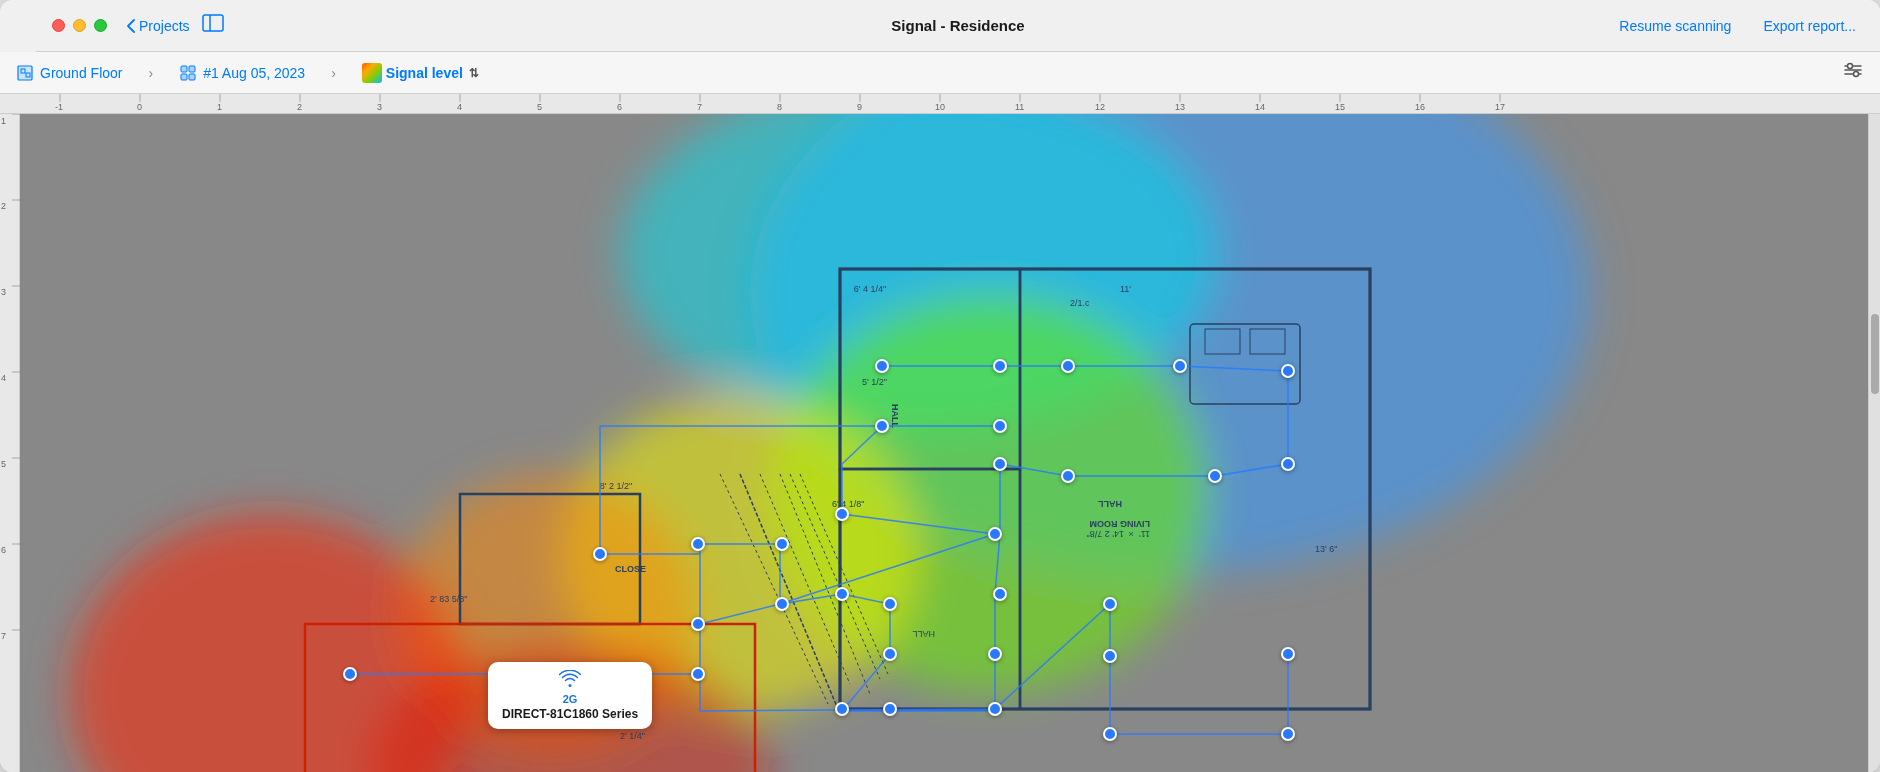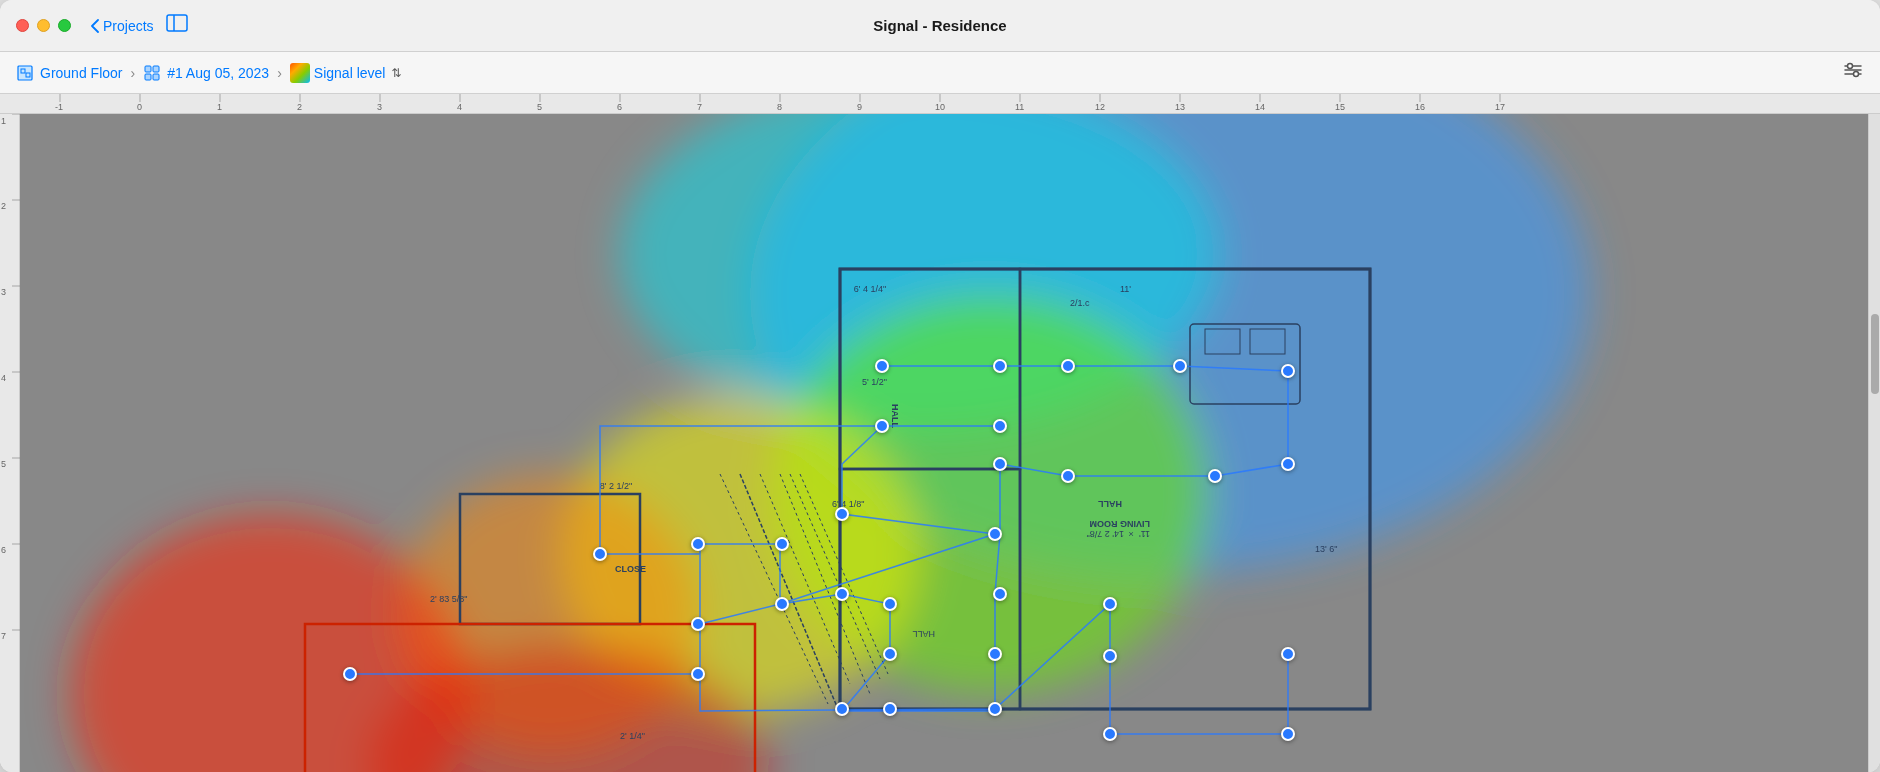--- a/index.html
+++ b/index.html
@@ -26,20 +26,21 @@
     
     .titlebar {
       height: 52px;
       background: #f0f0f0;
       display: flex;
       align-items: center;
       padding: 8px 16px;
       border-bottom: 1px solid #d0d0d0;
       flex-shrink: 0;
       position: relative;
+      margin-left: 36px;
     }
     .traffic-lights {
       display: flex;
       gap: 8px;
       align-items: center;
     }
     .traffic-light {
       width: 13px;
       height: 13px;
       border-radius: 50%;
@@ -95,21 +96,21 @@
     }
 
     
     .breadcrumb-bar {
       height: 42px;
       background: #f6f6f6;
       border-bottom: 1px solid #d0d0d0;
       display: flex;
       align-items: center;
       padding: 0 16px;
-      gap: 8px;
+      gap: 26px;
       flex-shrink: 0;
     }
     .breadcrumb-item {
       display: flex;
       align-items: center;
       gap: 6px;
       font-size: 14px;
       color: #007aff;
       cursor: pointer;
     }
@@ -122,20 +123,21 @@
       font-size: 12px;
     }
     .breadcrumb-separator {
       color: #888;
       font-size: 14px;
     }
     .breadcrumb-item.signal {
       display: flex;
       align-items: center;
       gap: 4px;
+      font-weight: bold;
     }
     .signal-icon-box {
       width: 20px;
       height: 20px;
       background: linear-gradient(135deg, #ff5500 0%, #ffaa00 30%, #88cc00 60%, #00bbff 100%);
       border-radius: 3px;
       display: inline-block;
     }
     .settings-icon-right {
       margin-left: auto;
@@ -252,20 +254,24 @@
       </svg>
       <span>Projects</span>
     </div>
     <div class="sidebar-toggle">
       <svg width="22" height="18" viewBox="0 0 22 18" fill="none">
         <rect x="1" y="1" width="20" height="16" rx="2" stroke="#007aff" stroke-width="1.5"></rect>
         <line x1="8" y1="1" x2="8" y2="17" stroke="#007aff" stroke-width="1.5"></line>
       </svg>
     </div>
     <div class="titlebar-center">Signal - Residence</div>
+    <div class="titlebar-right">
+      <button>Resume scanning</button>
+      <button>Export report...</button>
+    </div>
   </div>
 
   <div class="breadcrumb-bar">
     <div class="breadcrumb-item">
       <span class="bc-icon">
         <svg width="18" height="18" viewBox="0 0 18 18" fill="none">
           <rect x="2" y="2" width="14" height="14" rx="1" fill="#c8e6ff" stroke="#007aff" stroke-width="1.2"></rect>
           <rect x="5" y="5" width="4" height="4" fill="none" stroke="#007aff" stroke-width="1"></rect>
           <rect x="10" y="9" width="4" height="4" fill="none" stroke="#007aff" stroke-width="1"></rect>
         </svg>
@@ -514,20 +520,32 @@
       <div class="scan-point" style="left:1090px;top:542px;"></div>
       <div class="scan-point" style="left:870px;top:595px;"></div>
       <div class="scan-point" style="left:975px;top:595px;"></div>
       <div class="scan-point" style="left:822px;top:595px;"></div>
       <div class="scan-point" style="left:678px;top:560px;"></div>
       <div class="scan-point" style="left:330px;top:560px;"></div>
       <div class="scan-point" style="left:1090px;top:620px;"></div>
       <div class="scan-point" style="left:1268px;top:540px;"></div>
       <div class="scan-point" style="left:1268px;top:620px;"></div>
 
+      <div class="wifi-device-card" style="left:468px;top:548px;">
+        <div class="wifi-icon">
+          <svg width="22" height="18" viewBox="0 0 22 18" fill="none">
+            <path d="M11 14a1.5 1.5 0 1 1 0 3 1.5 1.5 0 0 1 0-3z" fill="#1a73e8"></path>
+            <path d="M6.5 10.5C7.9 9.1 9.4 8.4 11 8.4s3.1.7 4.5 2.1" stroke="#1a73e8" stroke-width="1.5" fill="none" stroke-linecap="round"></path>
+            <path d="M3.5 7.5C5.6 5.4 8.2 4.2 11 4.2s5.4 1.2 7.5 3.3" stroke="#1a73e8" stroke-width="1.5" fill="none" stroke-linecap="round"></path>
+            <path d="M0.5 4.5C3.3 1.7 6.9 0.2 11 0.2s7.7 1.5 10.5 4.3" stroke="#1a73e8" stroke-width="1.5" fill="none" stroke-linecap="round"></path>
+          </svg>
+        </div>
+        <div class="label-2g">2G</div>
+        <div class="device-name">DIRECT-81C1860 Series</div>
+      </div>
 
     </div>
 
     <div class="scrollbar-right">
       <div class="scrollbar-thumb"></div>
     </div>
 
   </div>
 </div>
 

